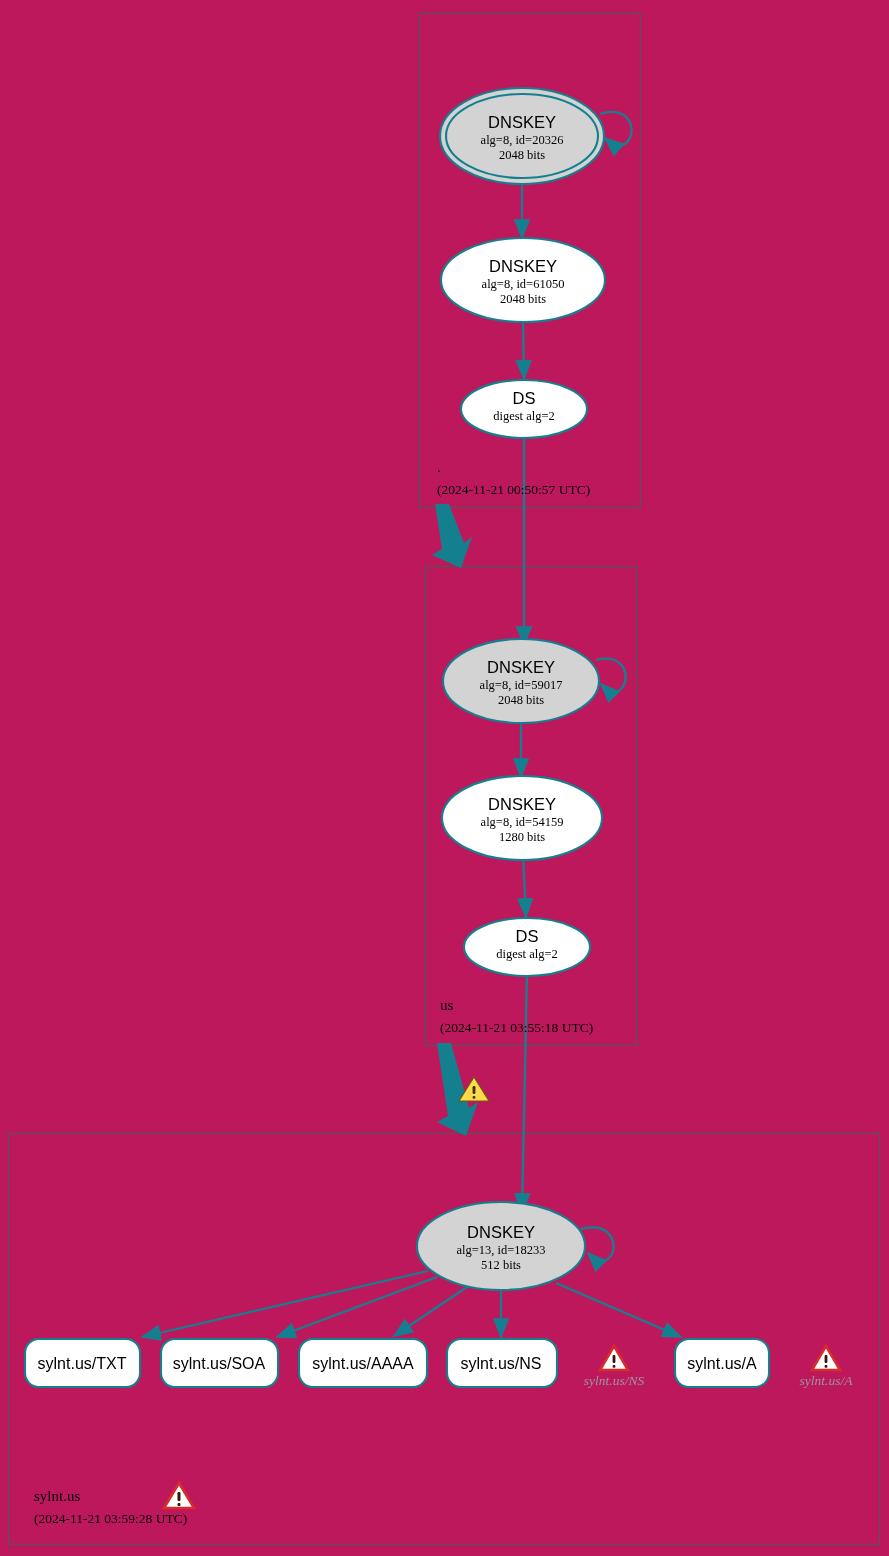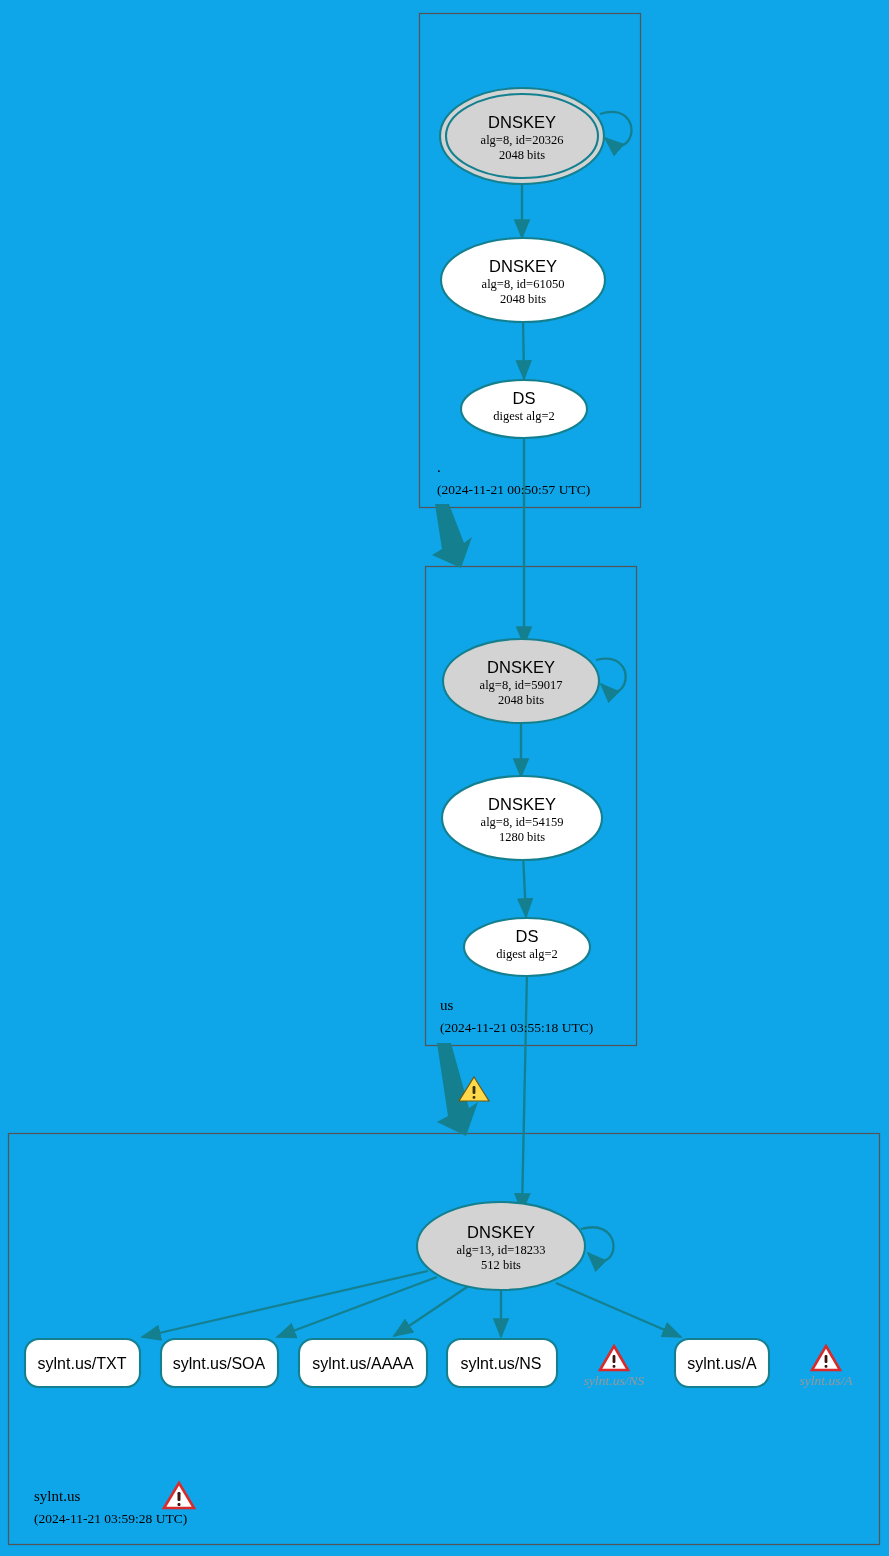--- a/index.html
+++ b/index.html
@@ -4,21 +4,21 @@
 <style>
   html, body {
     margin: 0;
     padding: 0;
     background: #ffffff;
   }
   #canvas {
     position: relative;
     width: 889px;
     height: 1556px;
-    background: #0ea5e9;
+    background: #be185d;
     font-family: "Liberation Sans", sans-serif;
     overflow: hidden;
   }
   svg.layer {
     position: absolute;
     left: 0;
     top: 0;
     width: 889px;
     height: 1556px;
   }

